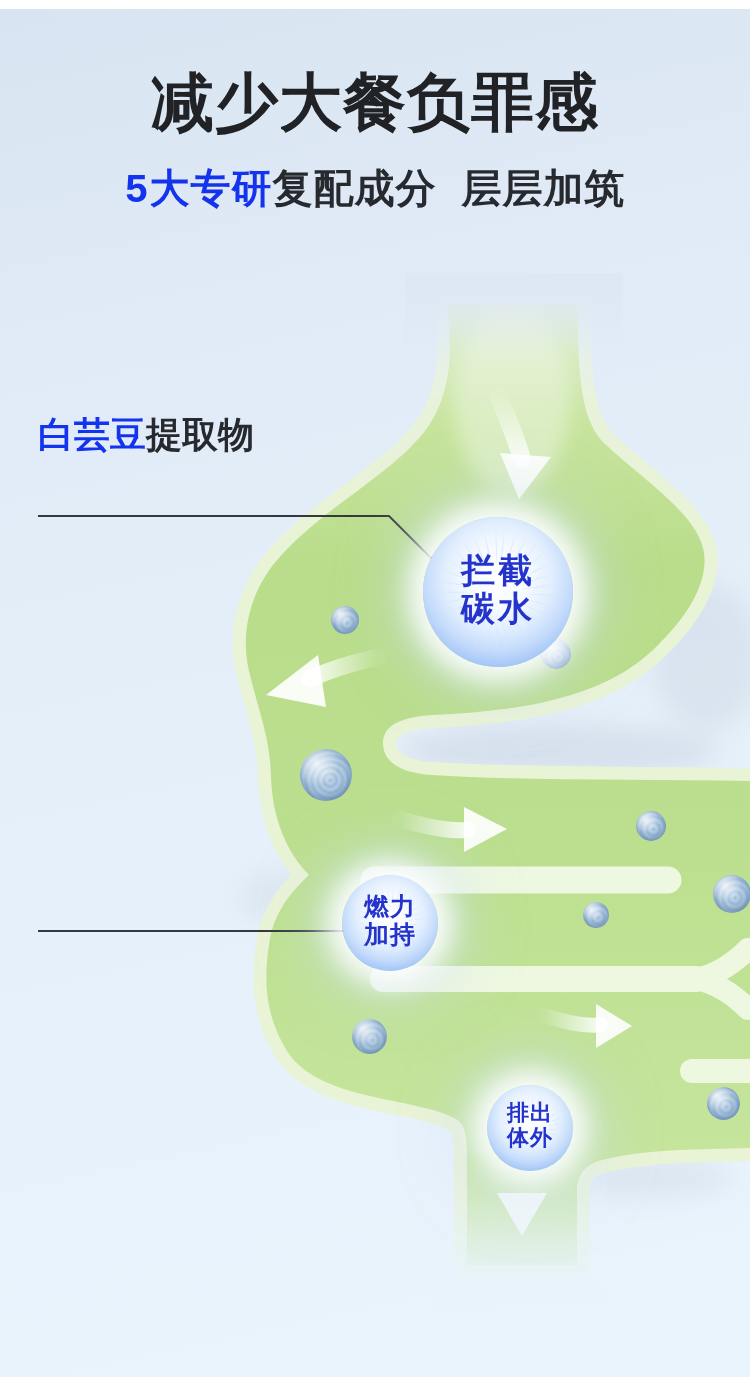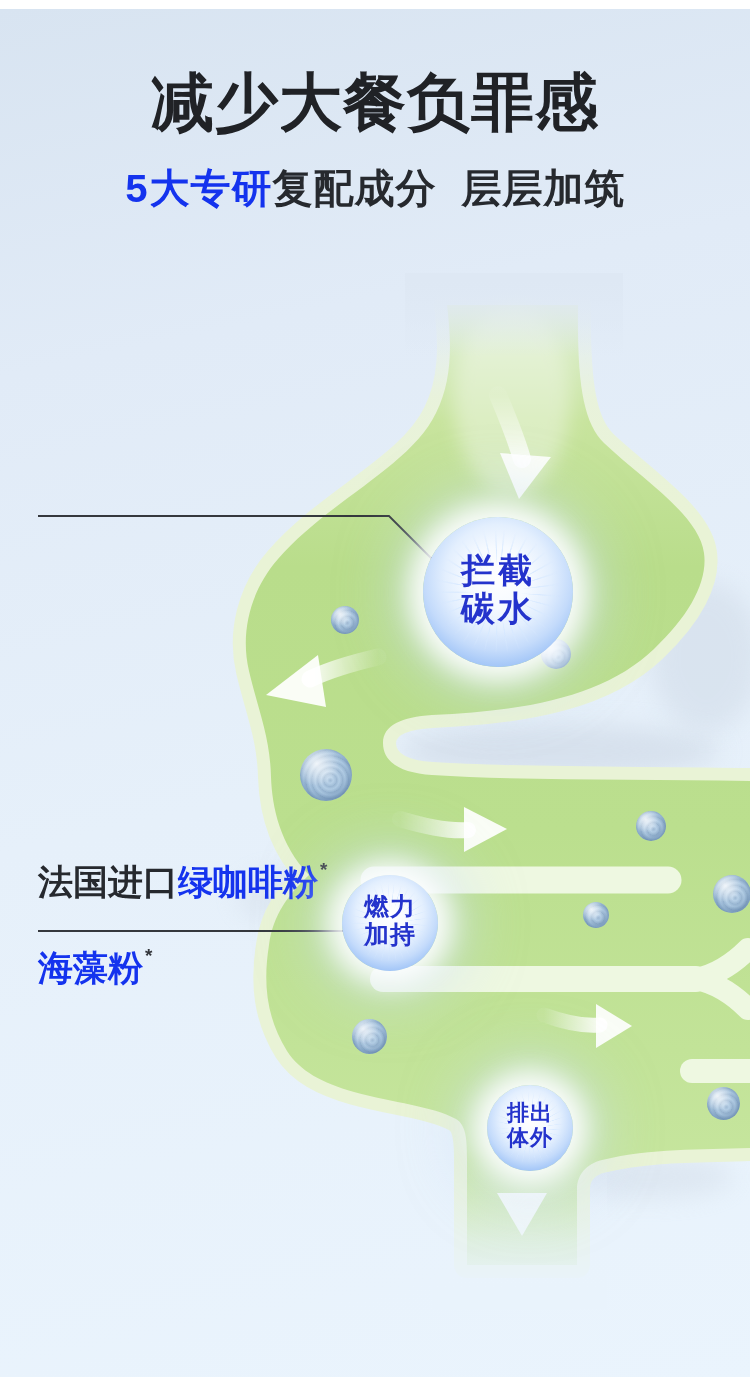--- a/index.html
+++ b/index.html
@@ -185,29 +185,26 @@
   <div class="particle" style="left:713px;top:866px;width:38px;height:38px;"></div>
   <div class="particle" style="left:583px;top:893px;width:26px;height:26px;"></div>
   <div class="particle" style="left:352px;top:1010px;width:35px;height:35px;"></div>
   <div class="particle" style="left:707px;top:1078px;width:33px;height:33px;"></div>
 
   <div class="title">减少大餐负罪感</div>
   <div class="subtitle">
     <span class="accent">5大专研</span><span>复配成分 层层加筑</span>
   </div>
 
-
-
-  <div class="ing-title" id="ing3">
-    <span>法国进口</span><span class="accent">绿咖啡粉</span><span class="star">*</span>
-  </div>
-
-  <div class="ing-title" id="ing4">
-    <span class="accent">海藻粉</span><span class="star">*</span>
-  </div>
+  <div class="ing-title" id="ing1">
+    <span class="accent">白芸豆</span><span>提取物</span>
+  </div>
+
+
+
 
   <div class="badge" id="badge1">
     <span>拦截</span>
     <span>碳水</span>
   </div>
   <div class="badge" id="badge2">
     <span>燃力</span>
     <span>加持</span>
   </div>
   <div class="badge" id="badge3">

